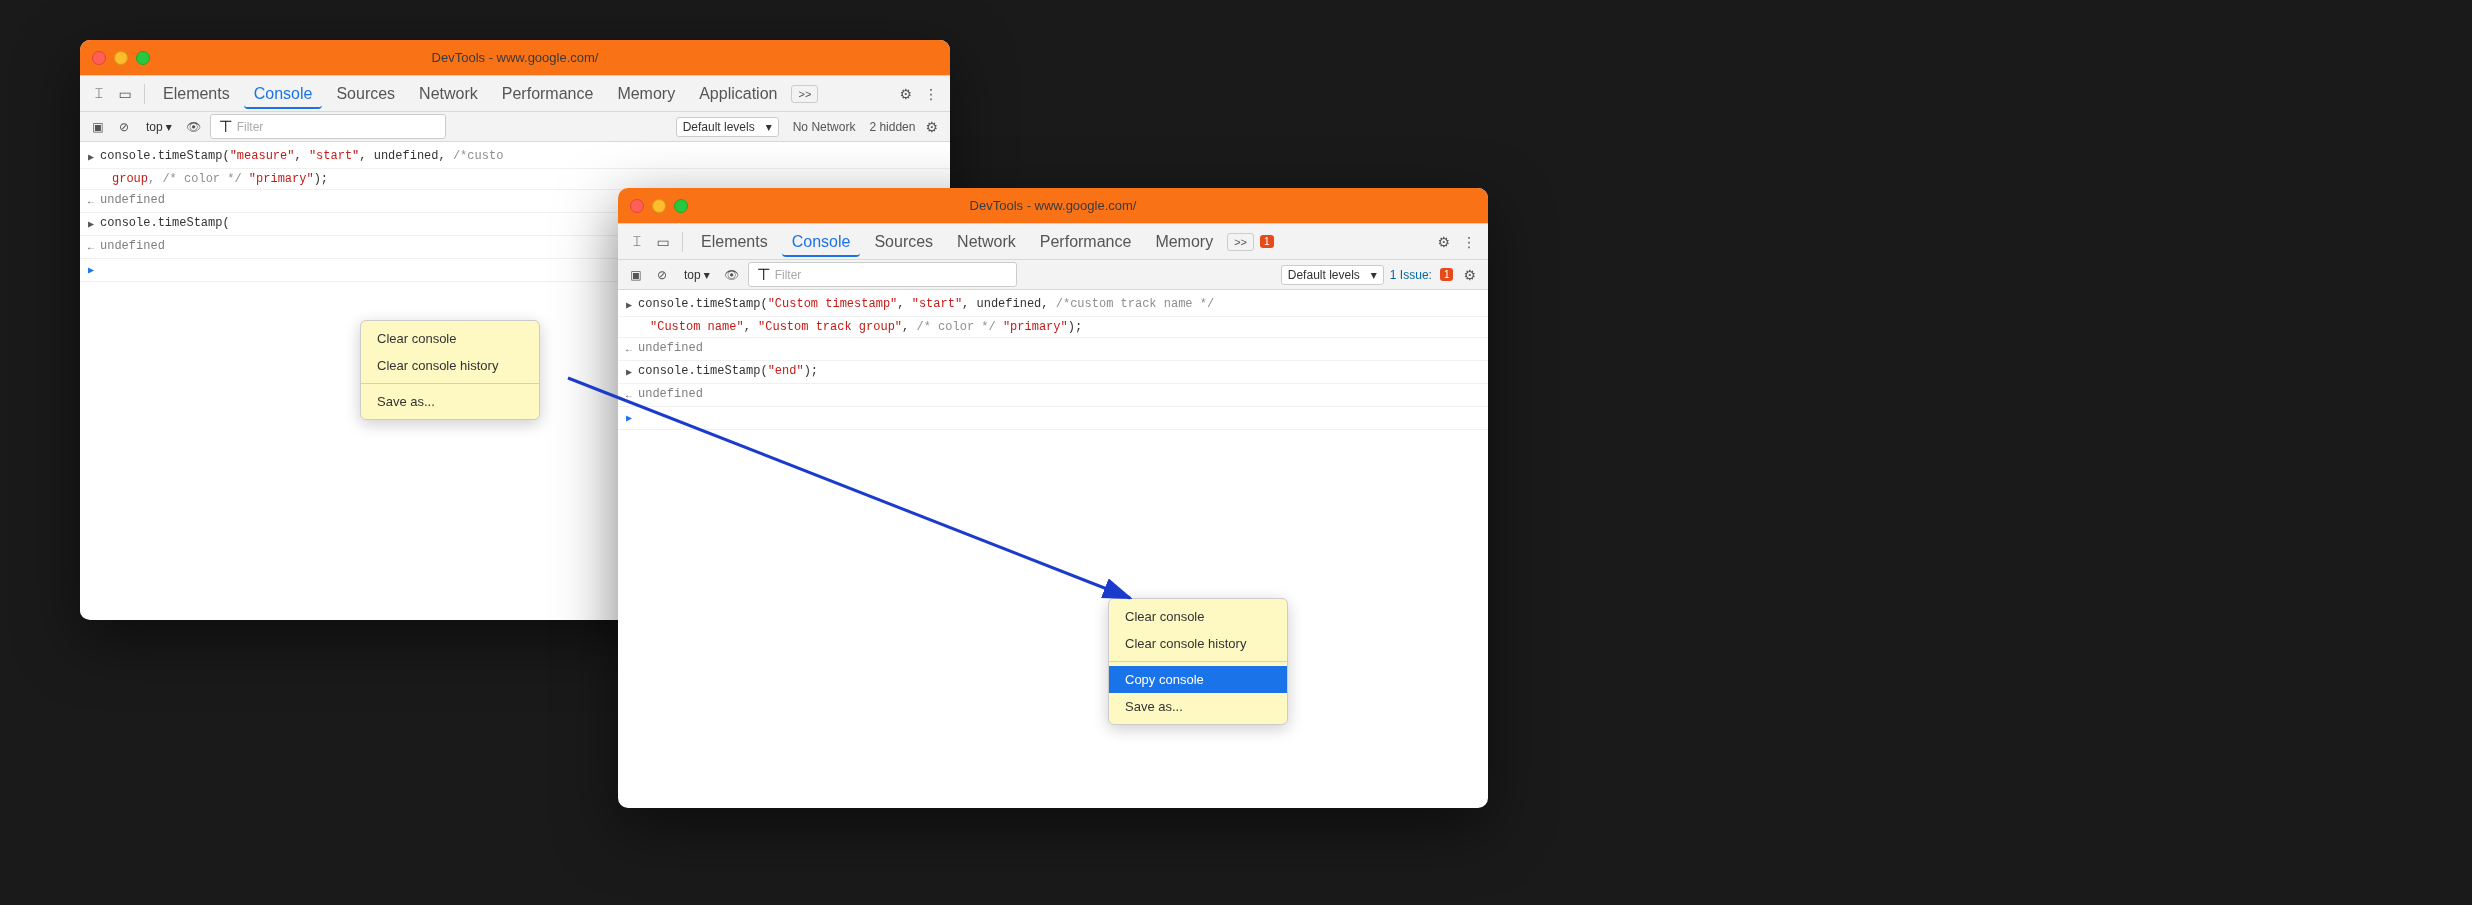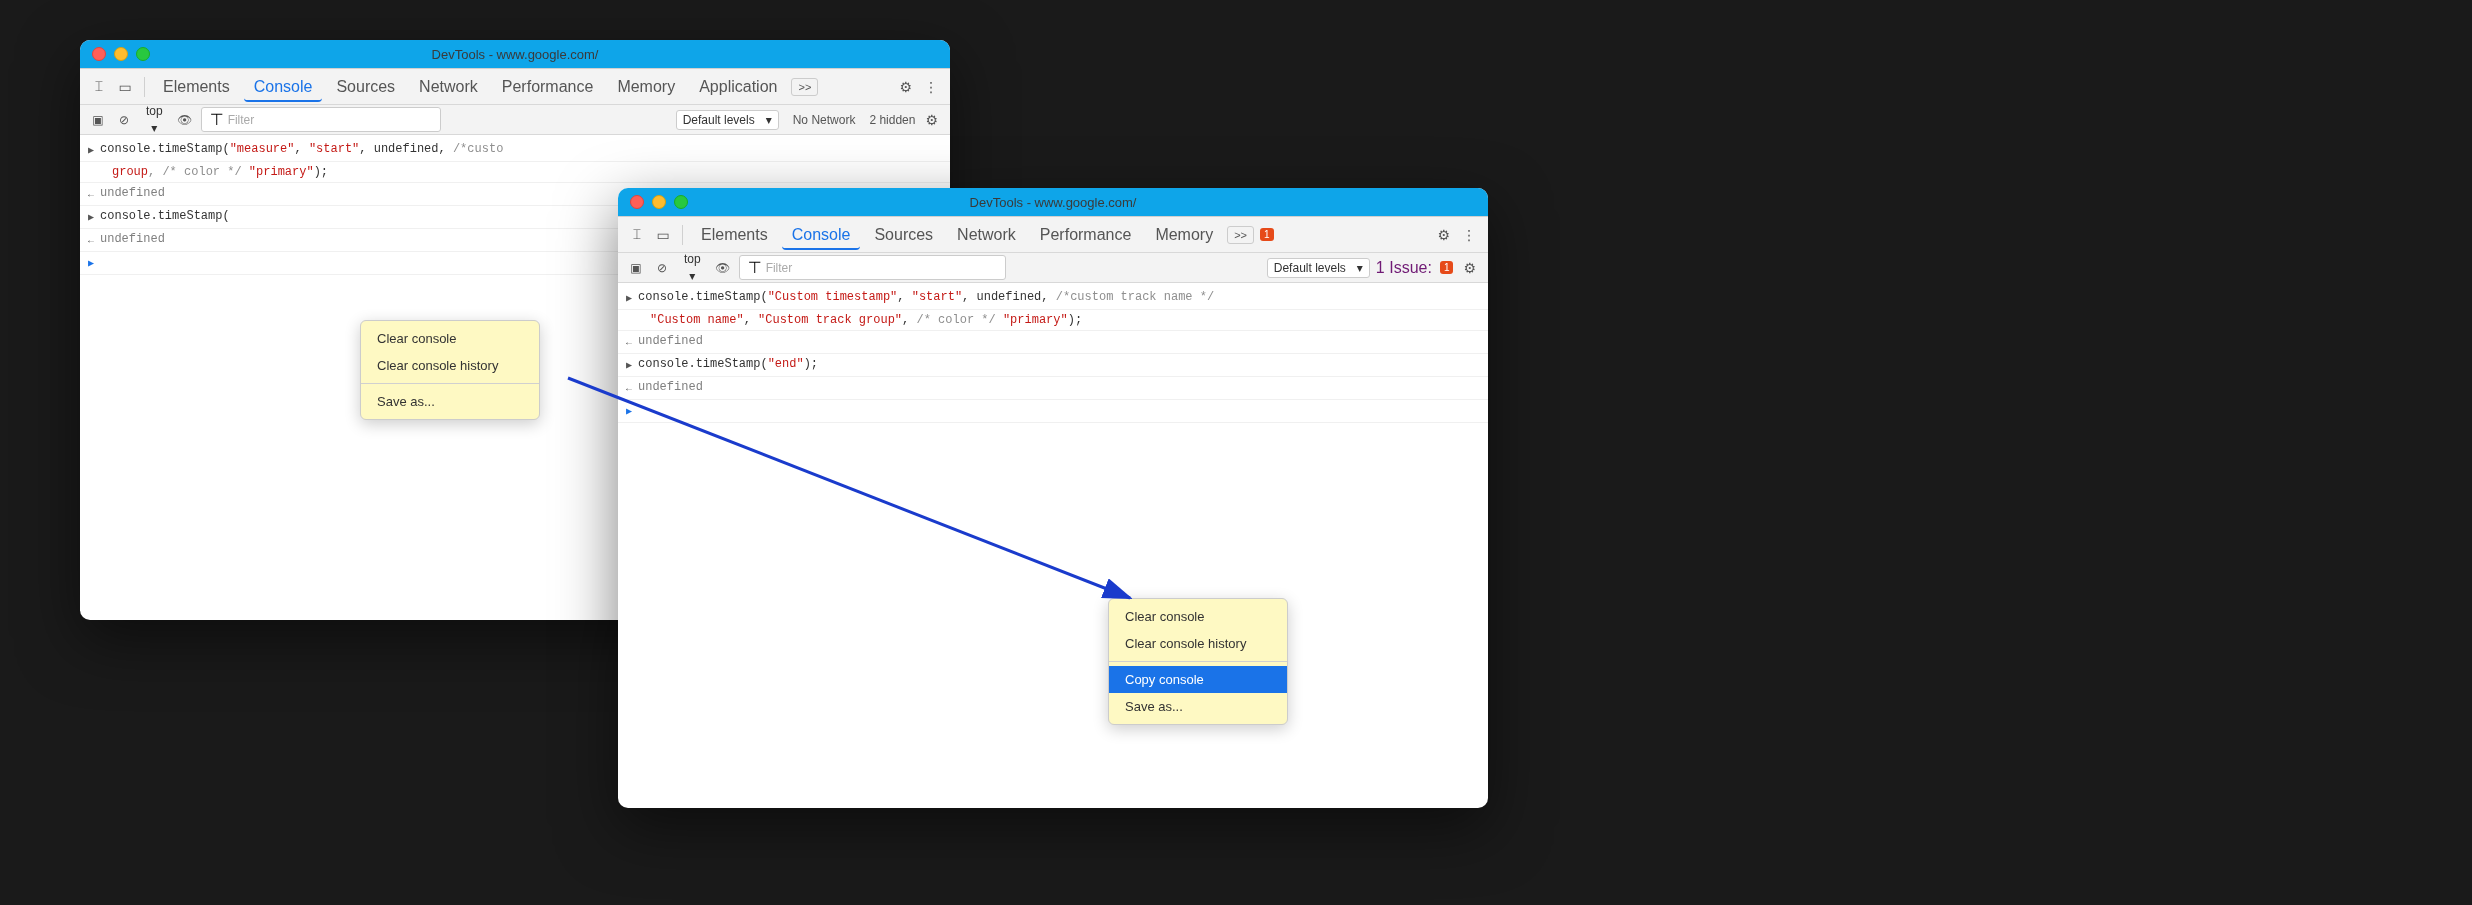--- a/index.html
+++ b/index.html
@@ -15,22 +15,22 @@
     
     .window {
       position: absolute;
       border-radius: 10px;
       box-shadow: 0 20px 60px rgba(0,0,0,0.5);
       overflow: hidden;
       background: #ffffff;
     }
 
     .window-titlebar {
-      background: #0ea5e9;
-      height: 29px;
+      background: #f97316;
+      height: 36px;
       display: flex;
       align-items: center;
       padding: 0 12px;
       border-bottom: 1px solid #d0d0d0;
       position: relative;
     }
 
     .traffic-lights {
       display: flex;
       gap: 8px;
@@ -133,21 +133,20 @@
 
     .top-dropdown {
       display: flex;
       align-items: center;
       gap: 3px;
       font-size: 12px;
       color: #333;
       cursor: pointer;
       padding: 2px 6px;
       border-radius: 3px;
-      flex-direction: column;
     }
 
     .filter-box {
       display: flex;
       align-items: center;
       gap: 4px;
       background: #fff;
       border: 1px solid #ccc;
       border-radius: 3px;
       padding: 2px 8px;
@@ -282,22 +281,22 @@
     }
 
     .gear-icon-btn {
       font-size: 14px;
       color: #555;
       cursor: pointer;
       padding: 2px 4px;
     }
 
     .issue-count {
-      font-size: 16px;
-      color: #701a75;
+      font-size: 12px;
+      color: #0369a1;
     }
   </style>
 </head>
 <body>
 
 <div class="window" style="left: 80px; top: 40px; width: 870px; height: 580px;">
 
   <div class="window-titlebar">
     <div class="traffic-lights">
       <div class="traffic-light tl-red"></div>

